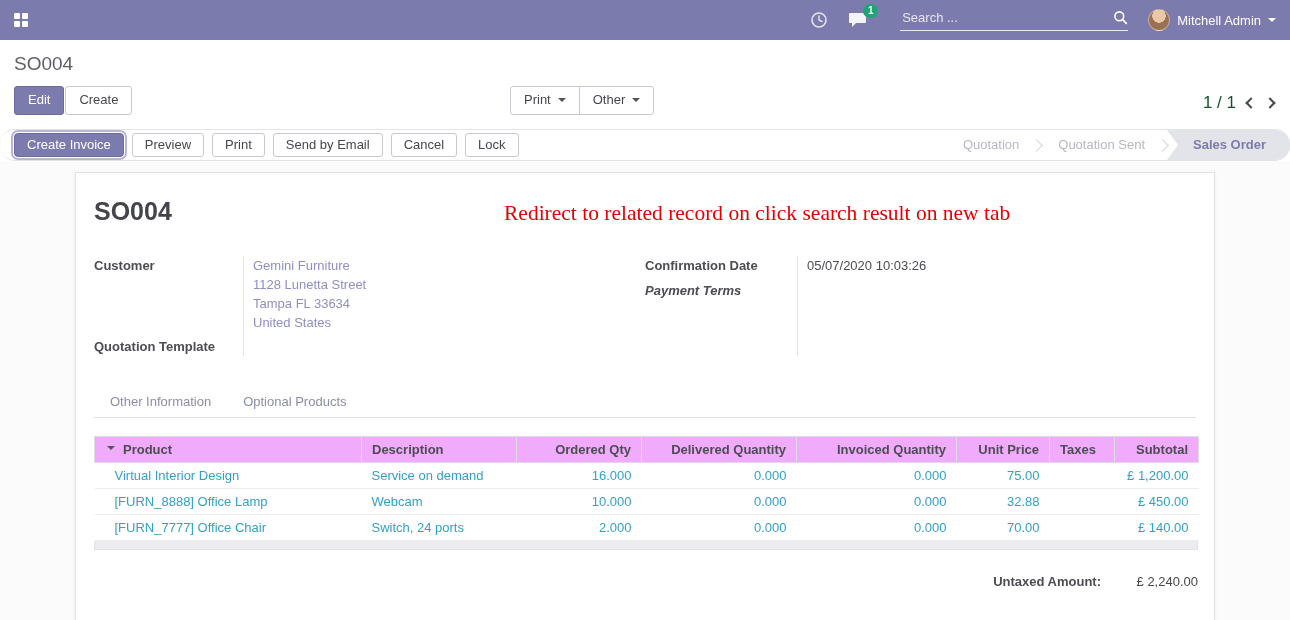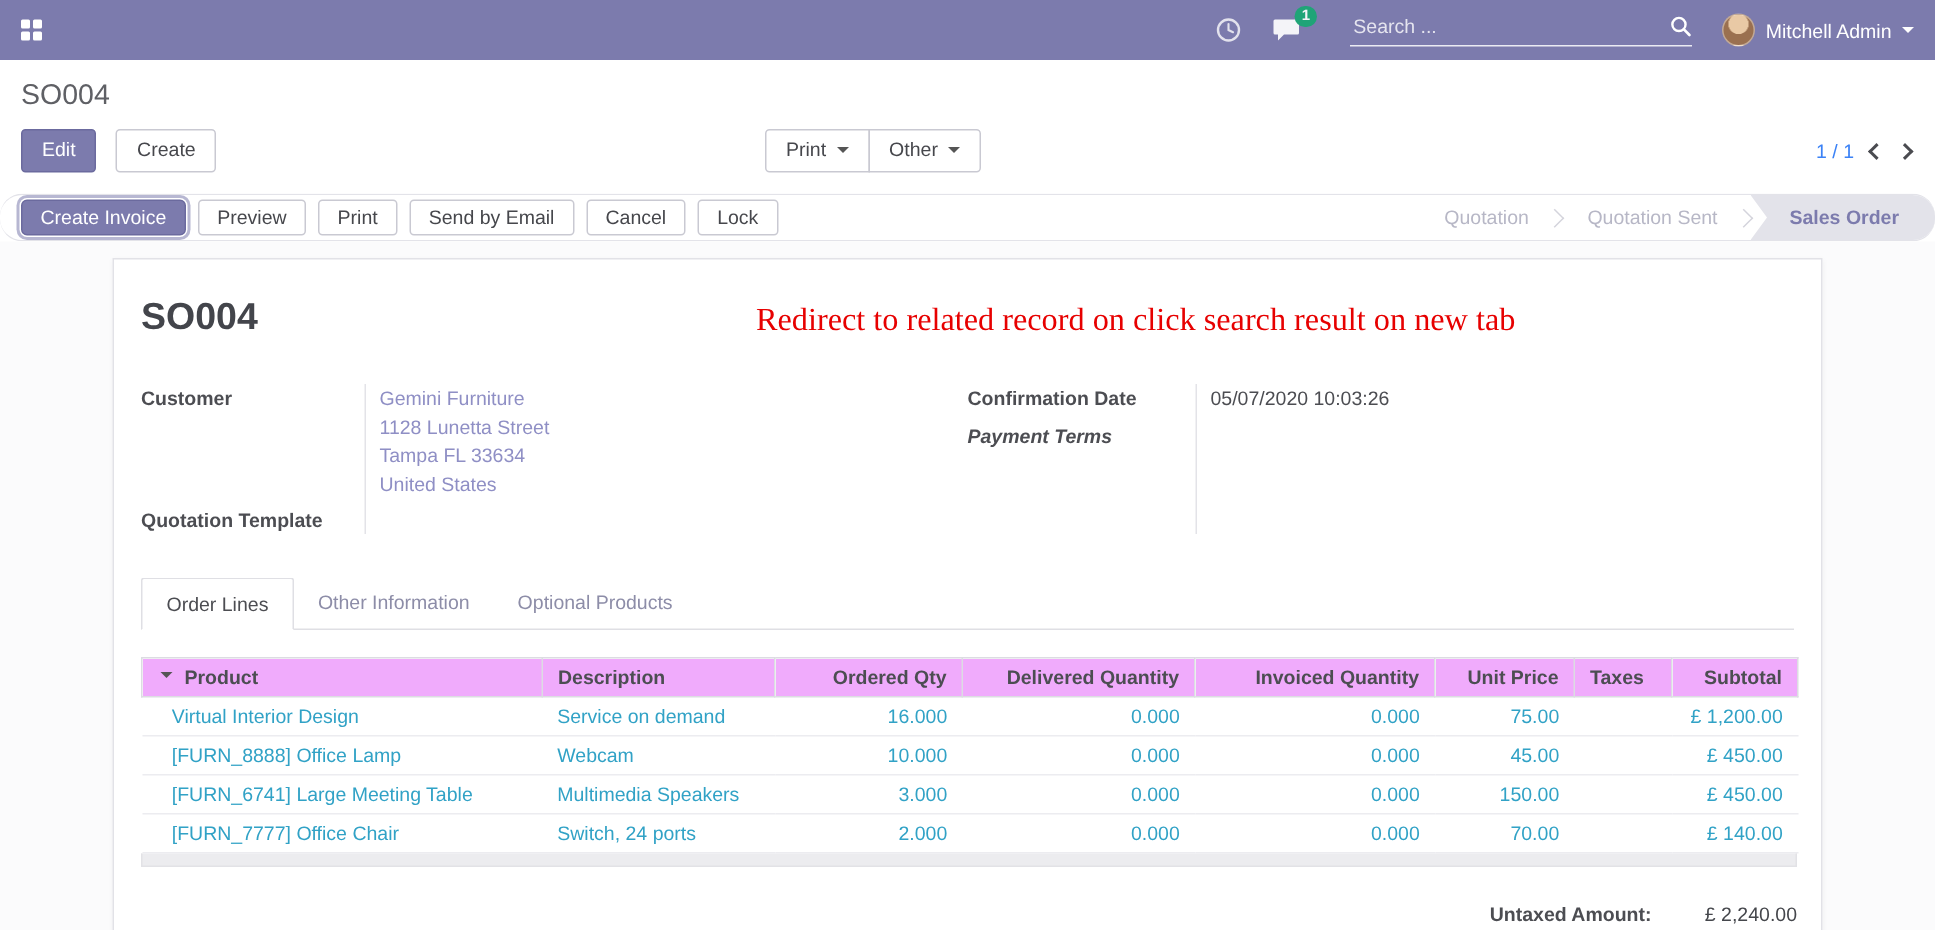--- a/index.html
+++ b/index.html
@@ -41,25 +41,25 @@
   
   .control-panel { padding:13px 14px 12px; background:#fff; }
   .breadcrumb-title { font-size:19px; color:#5f6065; margin-bottom:11px; }
   .cp-row { position:relative; height:31px; }
   .btn {
     display:inline-flex; align-items:center; font-size:13px; padding:6px 13px; border-radius:3px;
     border:1px solid #c9c9d2; background:#fff; color:#46474c; cursor:pointer;
     font-family:"Liberation Sans", sans-serif; line-height:1.15;
   }
   .btn.primary { background:#7c7bad; border-color:#6b6a9e; color:#fff; }
-  .btns-left { display:inline-flex; gap:13px; }
+  .btns-left { display:inline-flex; gap:1px; }
   .center-group { position:absolute; left:496px; top:0; display:flex; }
   .center-group .btn:first-child { border-radius:3px 0 0 3px; }
   .center-group .btn:last-child { border-radius:0 3px 3px 0; margin-left:-1px; }
-  .pager { position:absolute; right:2px; top:7px; display:flex; align-items:center; gap:11px; font-size:13px; color:#3b82f6; }
+  .pager { position:absolute; right:2px; top:7px; display:flex; align-items:center; gap:11px; font-size:17px; color:#14532d; }
   .chev { width:8px; height:8px; border-left:2px solid #4a4b50; border-bottom:2px solid #4a4b50; cursor:pointer; }
   .chev.left  { transform:rotate(45deg); }
   .chev.right { transform:rotate(-135deg); }
 
   
   .statusbar {
     height:32px; border-top:1px solid #e3e3e9; border-bottom:1px solid #e3e3e9;
     display:flex; align-items:center; padding-left:14px; background:#fff; overflow:hidden;border-radius:15px;
   }
   .sb-left { display:flex; gap:8px; align-items:center; }
@@ -226,21 +226,20 @@
           <div class="lbl">Confirmation Date</div>
           <div class="lbl second-right">Payment Terms</div>
         </div>
         <div class="valcol">
           <div class="plain">05/07/2020 10:03:26</div>
         </div>
       </div>
     </div>
 
     <div class="tabs">
-      <span class="tab active">Order Lines</span>
       <span class="tab">Other Information</span>
       <span class="tab">Optional Products</span>
     </div>
 
     <div class="olist">
       <table class="lines">
         <colgroup>
           <col style="width:267px">
             <col style="width:155px">
             <col style="width:125px">
@@ -272,31 +271,21 @@
             <td class="num">75.00</td>
             <td></td>
             <td class="num">£ 1,200.00</td>
           </tr>
           <tr>
             <td style="padding-left:20px">[FURN_8888] Office Lamp</td>
             <td>Webcam</td>
             <td class="num">10.000</td>
             <td class="num">0.000</td>
             <td class="num">0.000</td>
-            <td class="num">45.00</td>
-            <td></td>
-            <td class="num">£ 450.00</td>
-          </tr>
-          <tr>
-            <td style="padding-left:20px">[FURN_6741] Large Meeting Table</td>
-            <td>Multimedia Speakers</td>
-            <td class="num">3.000</td>
-            <td class="num">0.000</td>
-            <td class="num">0.000</td>
-            <td class="num">150.00</td>
+            <td class="num">32.88</td>
             <td></td>
             <td class="num">£ 450.00</td>
           </tr>
           <tr>
             <td style="padding-left:20px">[FURN_7777] Office Chair</td>
             <td>Switch, 24 ports</td>
             <td class="num">2.000</td>
             <td class="num">0.000</td>
             <td class="num">0.000</td>
             <td class="num">70.00</td>

